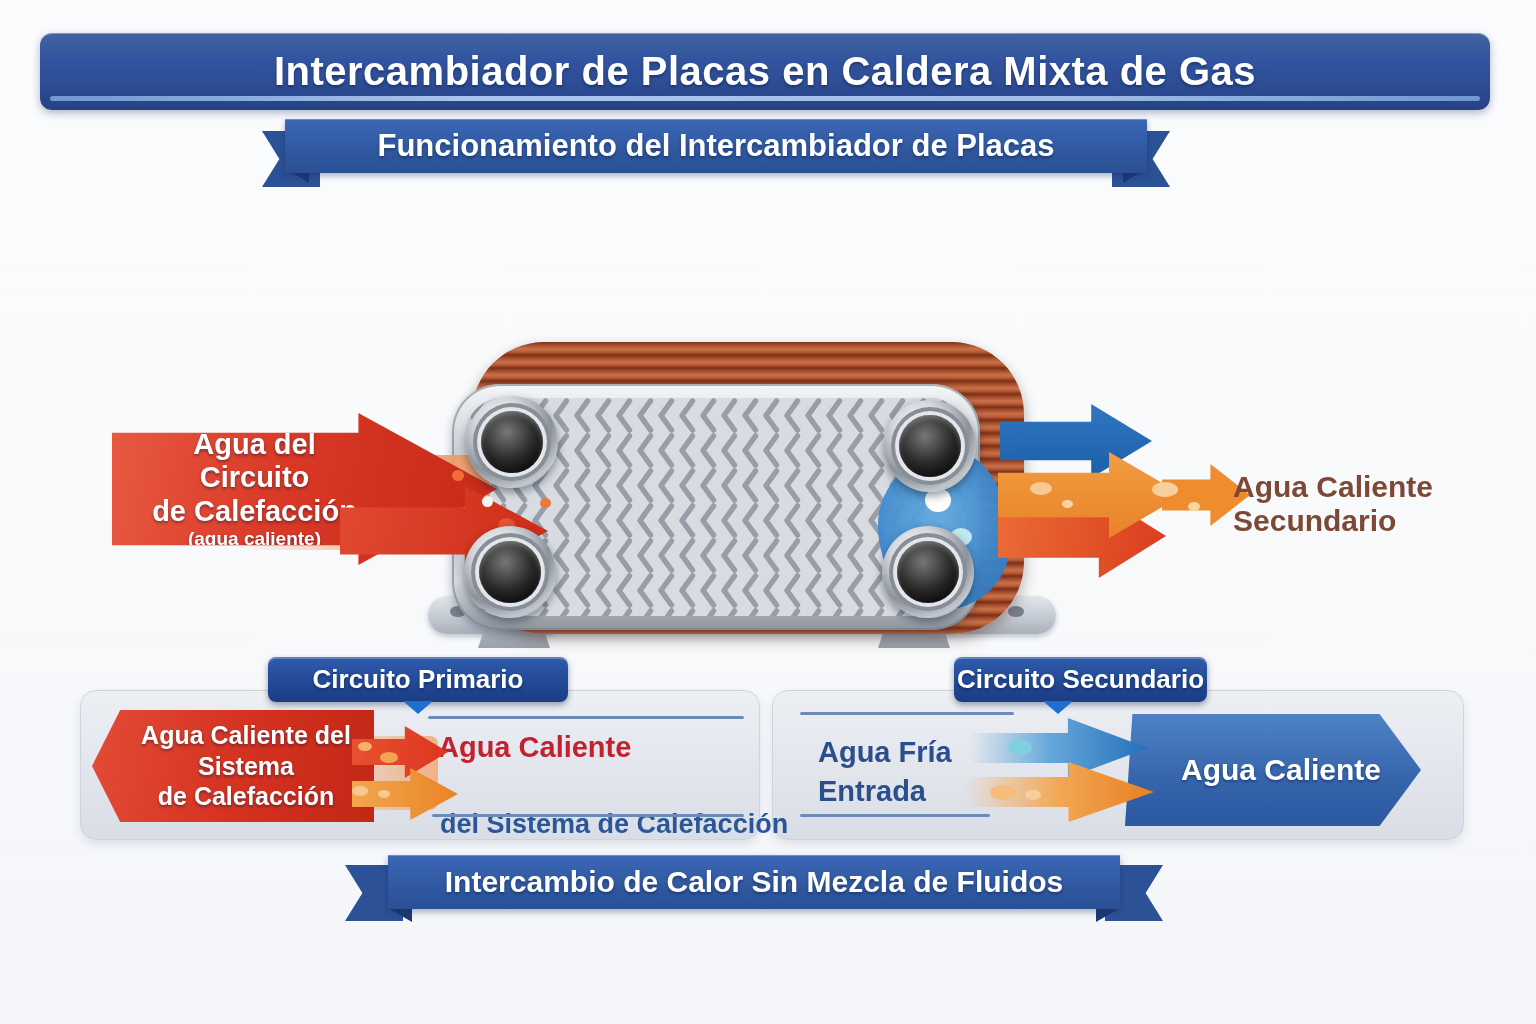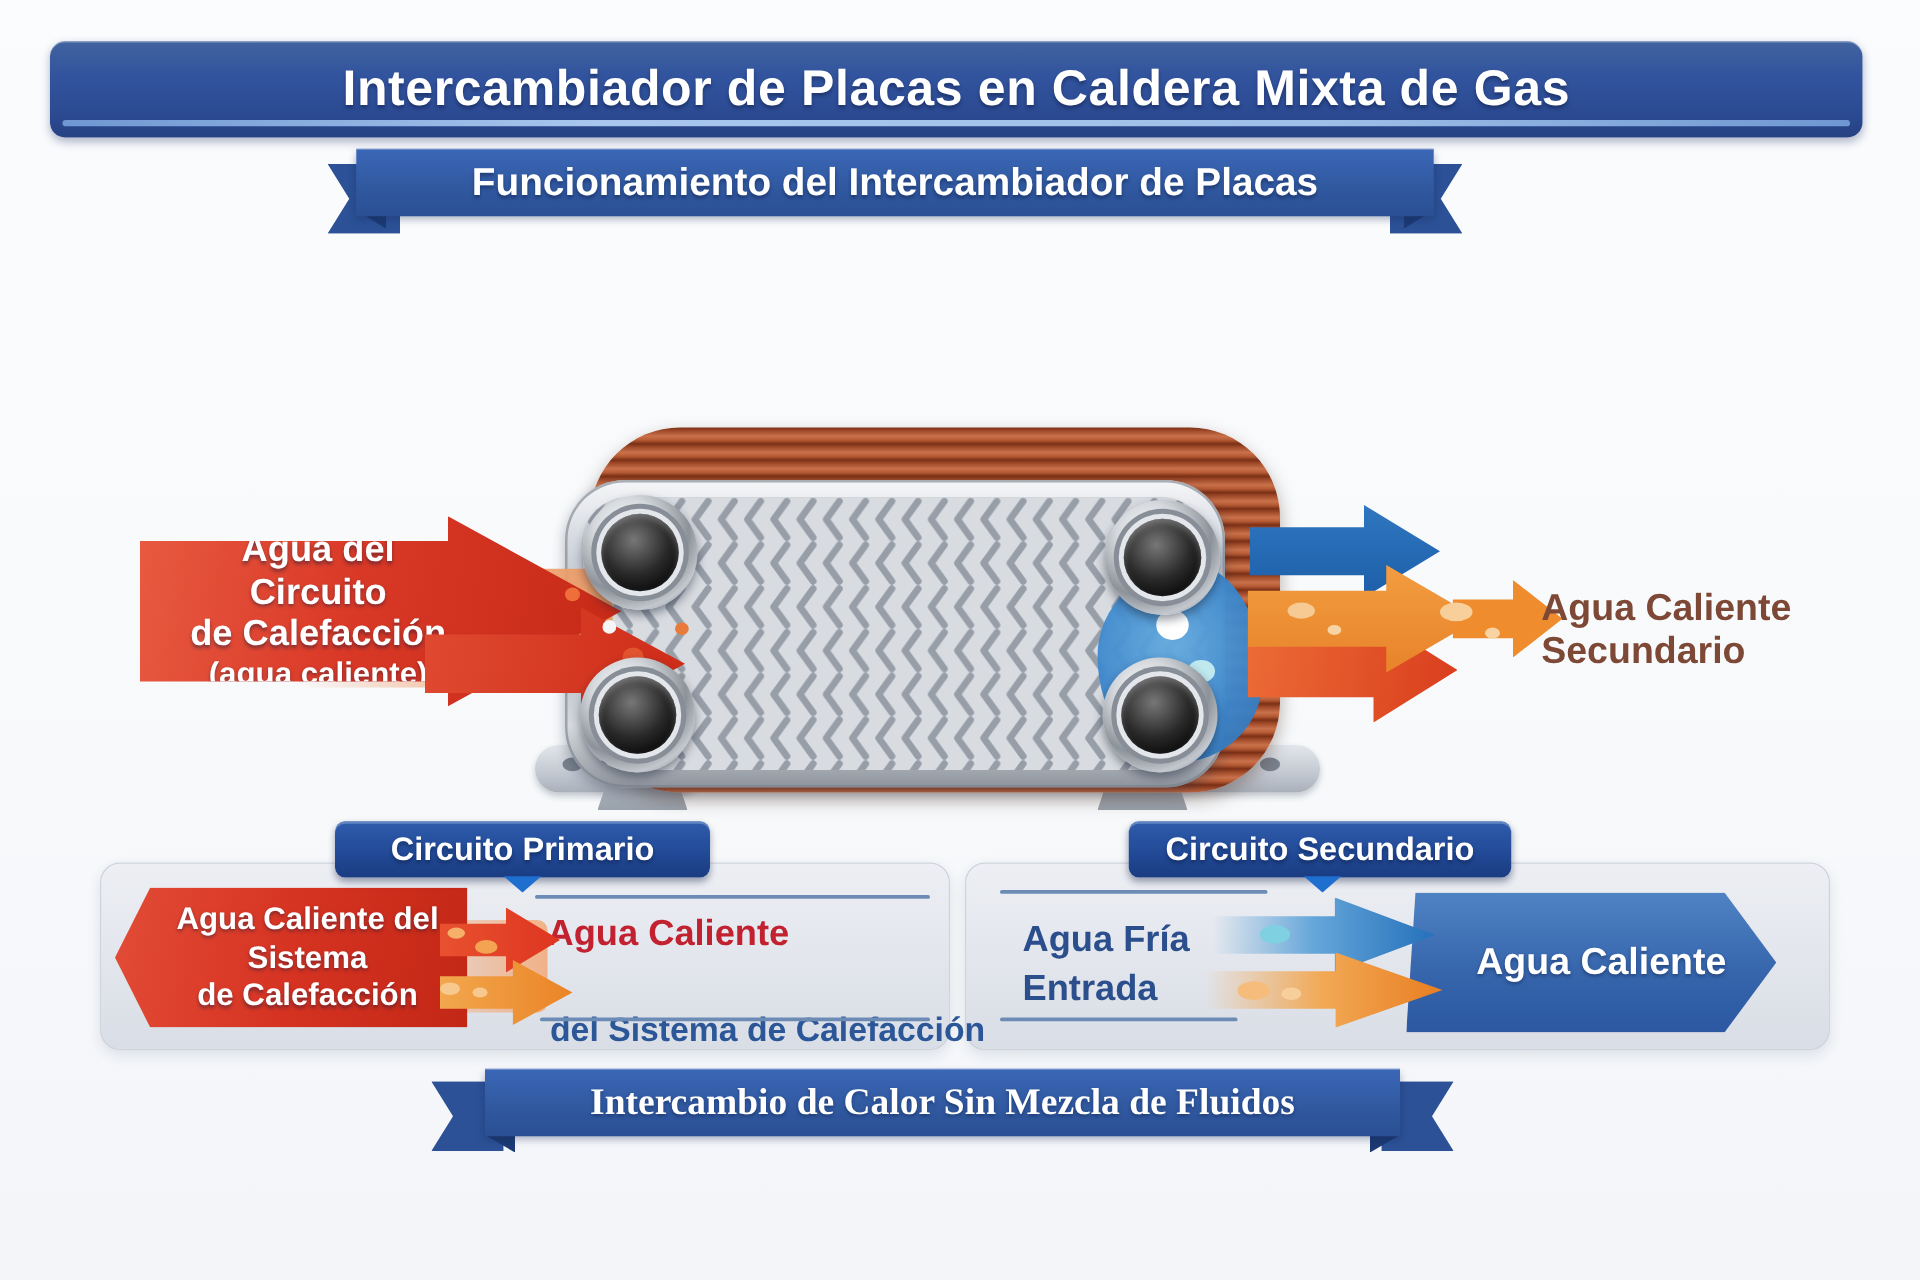--- a/index.html
+++ b/index.html
@@ -21,21 +21,21 @@
   .ribbon-band{background:linear-gradient(180deg,#3b67b6 0%,#30589f 60%,#2a4f94 100%);
     box-shadow:0 3px 6px rgba(20,40,90,.35), inset 0 1px 0 rgba(255,255,255,.25);
     display:flex;align-items:center;justify-content:center;z-index:5;}
   .ribbon-tail{background:#2c5196;z-index:3;}
   .tail-left{clip-path:polygon(0 0,100% 0,100% 100%,0 100%,30% 50%);}
   .tail-right{clip-path:polygon(0 0,100% 0,70% 50%,100% 100%,0 100%);}
   .ribbon-fold{background:#1d3a74;z-index:4;}
   .fold-left{clip-path:polygon(0 0,100% 0,100% 100%);}
   .fold-right{clip-path:polygon(0 0,100% 0,0 100%);}
   .subtitle-text{font-size:31px;}
-  .footer-text{font-size:30px;font-family:Liberation Serif, serif;}
+  .footer-text{font-size:30px;}
 
   
   .copper{left:472px;top:342px;width:552px;height:292px;border-radius:72px;z-index:20;
     background:repeating-linear-gradient(180deg,#7c3016 0px,#a34d2c 3px,#c9714a 7px,#b65b35 10px,#7c3016 13px);
     box-shadow:0 6px 14px rgba(60,30,15,.35);}
   .plate-rim{left:452px;top:384px;width:528px;height:246px;border-radius:48px;z-index:22;
     background:linear-gradient(180deg,#f5f6f8 0%,#cdd2d9 25%,#b3b9c2 55%,#d6dade 80%,#8d939c 100%);
     box-shadow:0 4px 10px rgba(40,50,70,.35), inset 0 0 0 2px rgba(120,128,138,.6);}
   .plate-face{left:466px;top:398px;width:500px;height:218px;border-radius:36px;overflow:hidden;z-index:23;
     box-shadow:inset 0 2px 6px rgba(40,50,70,.35);}
@@ -64,21 +64,21 @@
 
   
   .arrow{display:flex;align-items:center;margin-left:12px;}
   .clip-a{clip-path:polygon(0 13%,64% 13%,64% 0,100% 50%,64% 100%,64% 87%,0 87%);}
   .clip-b{clip-path:polygon(0 24%,60% 24%,60% 0,100% 50%,60% 100%,60% 76%,0 76%);}
   .clip-c{clip-path:polygon(0 25%,55% 25%,55% 0,100% 50%,55% 100%,55% 75%,0 75%);}
   .inlet-main{left:100px;top:413px;width:385px;height:152px;z-index:30;
     background:linear-gradient(100deg,#e85a41 0%,#d93826 45%,#c52a17 100%);}
   .inlet-main .txt{padding-left:30px;line-height:1.16;text-align:center;width:225px;}
   .inlet-l12{font-size:29px;}
-  .inlet-l3{font-size:25px;}
+  .inlet-l3{font-size:19px;}
   .inlet-trail{left:238px;top:455px;width:252px;height:95px;border-radius:10px;z-index:28;
     background:linear-gradient(90deg,rgba(243,170,125,0) 0%,rgba(242,166,120,.75) 55%,#eb9a63 100%);}
   .inlet-second{left:328px;top:486px;width:208px;height:90px;z-index:30;
     background:linear-gradient(100deg,#e04a31 0%,#cd2b17 100%);}
   .dot{border-radius:50%;z-index:31;}
   .out-blue{left:988px;top:404px;width:152px;height:74px;z-index:30;
     background:linear-gradient(180deg,#2f77c0 0%,#1d5ea9 100%);}
   .out-orange{left:986px;top:452px;width:185px;height:86px;z-index:30;
     background:linear-gradient(180deg,#f29d40 0%,#e8832a 100%);}
   .out-orange2{left:1150px;top:464px;width:88px;height:62px;z-index:30;background:#ef8c2d;}
@@ -232,21 +232,21 @@
   <div class="abs dot" style="left:380px;top:752px;width:18px;height:11px;background:#f4a352;"></div>
   <div class="abs dot" style="left:352px;top:786px;width:16px;height:10px;background:#f8c98e;"></div>
   <div class="abs dot" style="left:378px;top:790px;width:12px;height:8px;background:#f8c98e;"></div>
 
   <div class="abs hline" style="left:428px;top:716px;width:316px;"></div>
   <div class="abs p-label-red">Agua Caliente</div>
   <div class="abs p-label-blue">del Sistema de Calefacción</div>
   <div class="abs hline" style="left:432px;top:814px;width:312px;"></div>
 
   <div class="abs panel" style="left:772px;width:690px;"></div>
-  <div class="abs tab" style="left:903px;width:306px;">
+  <div class="abs tab" style="left:954px;width:253px;">
     <span class="wtxt">Circuito Secundario</span>
   </div>
   <div class="abs tab-tri" style="left:1043px;top:701px;"></div>
 
   <div class="abs hline" style="left:800px;top:712px;width:214px;"></div>
   <div class="abs s-input" style="left:818px;top:733px;">
     <div>Agua Fría</div>
     <div>Entrada</div>
   </div>
   <div class="abs hline" style="left:800px;top:814px;width:190px;"></div>

